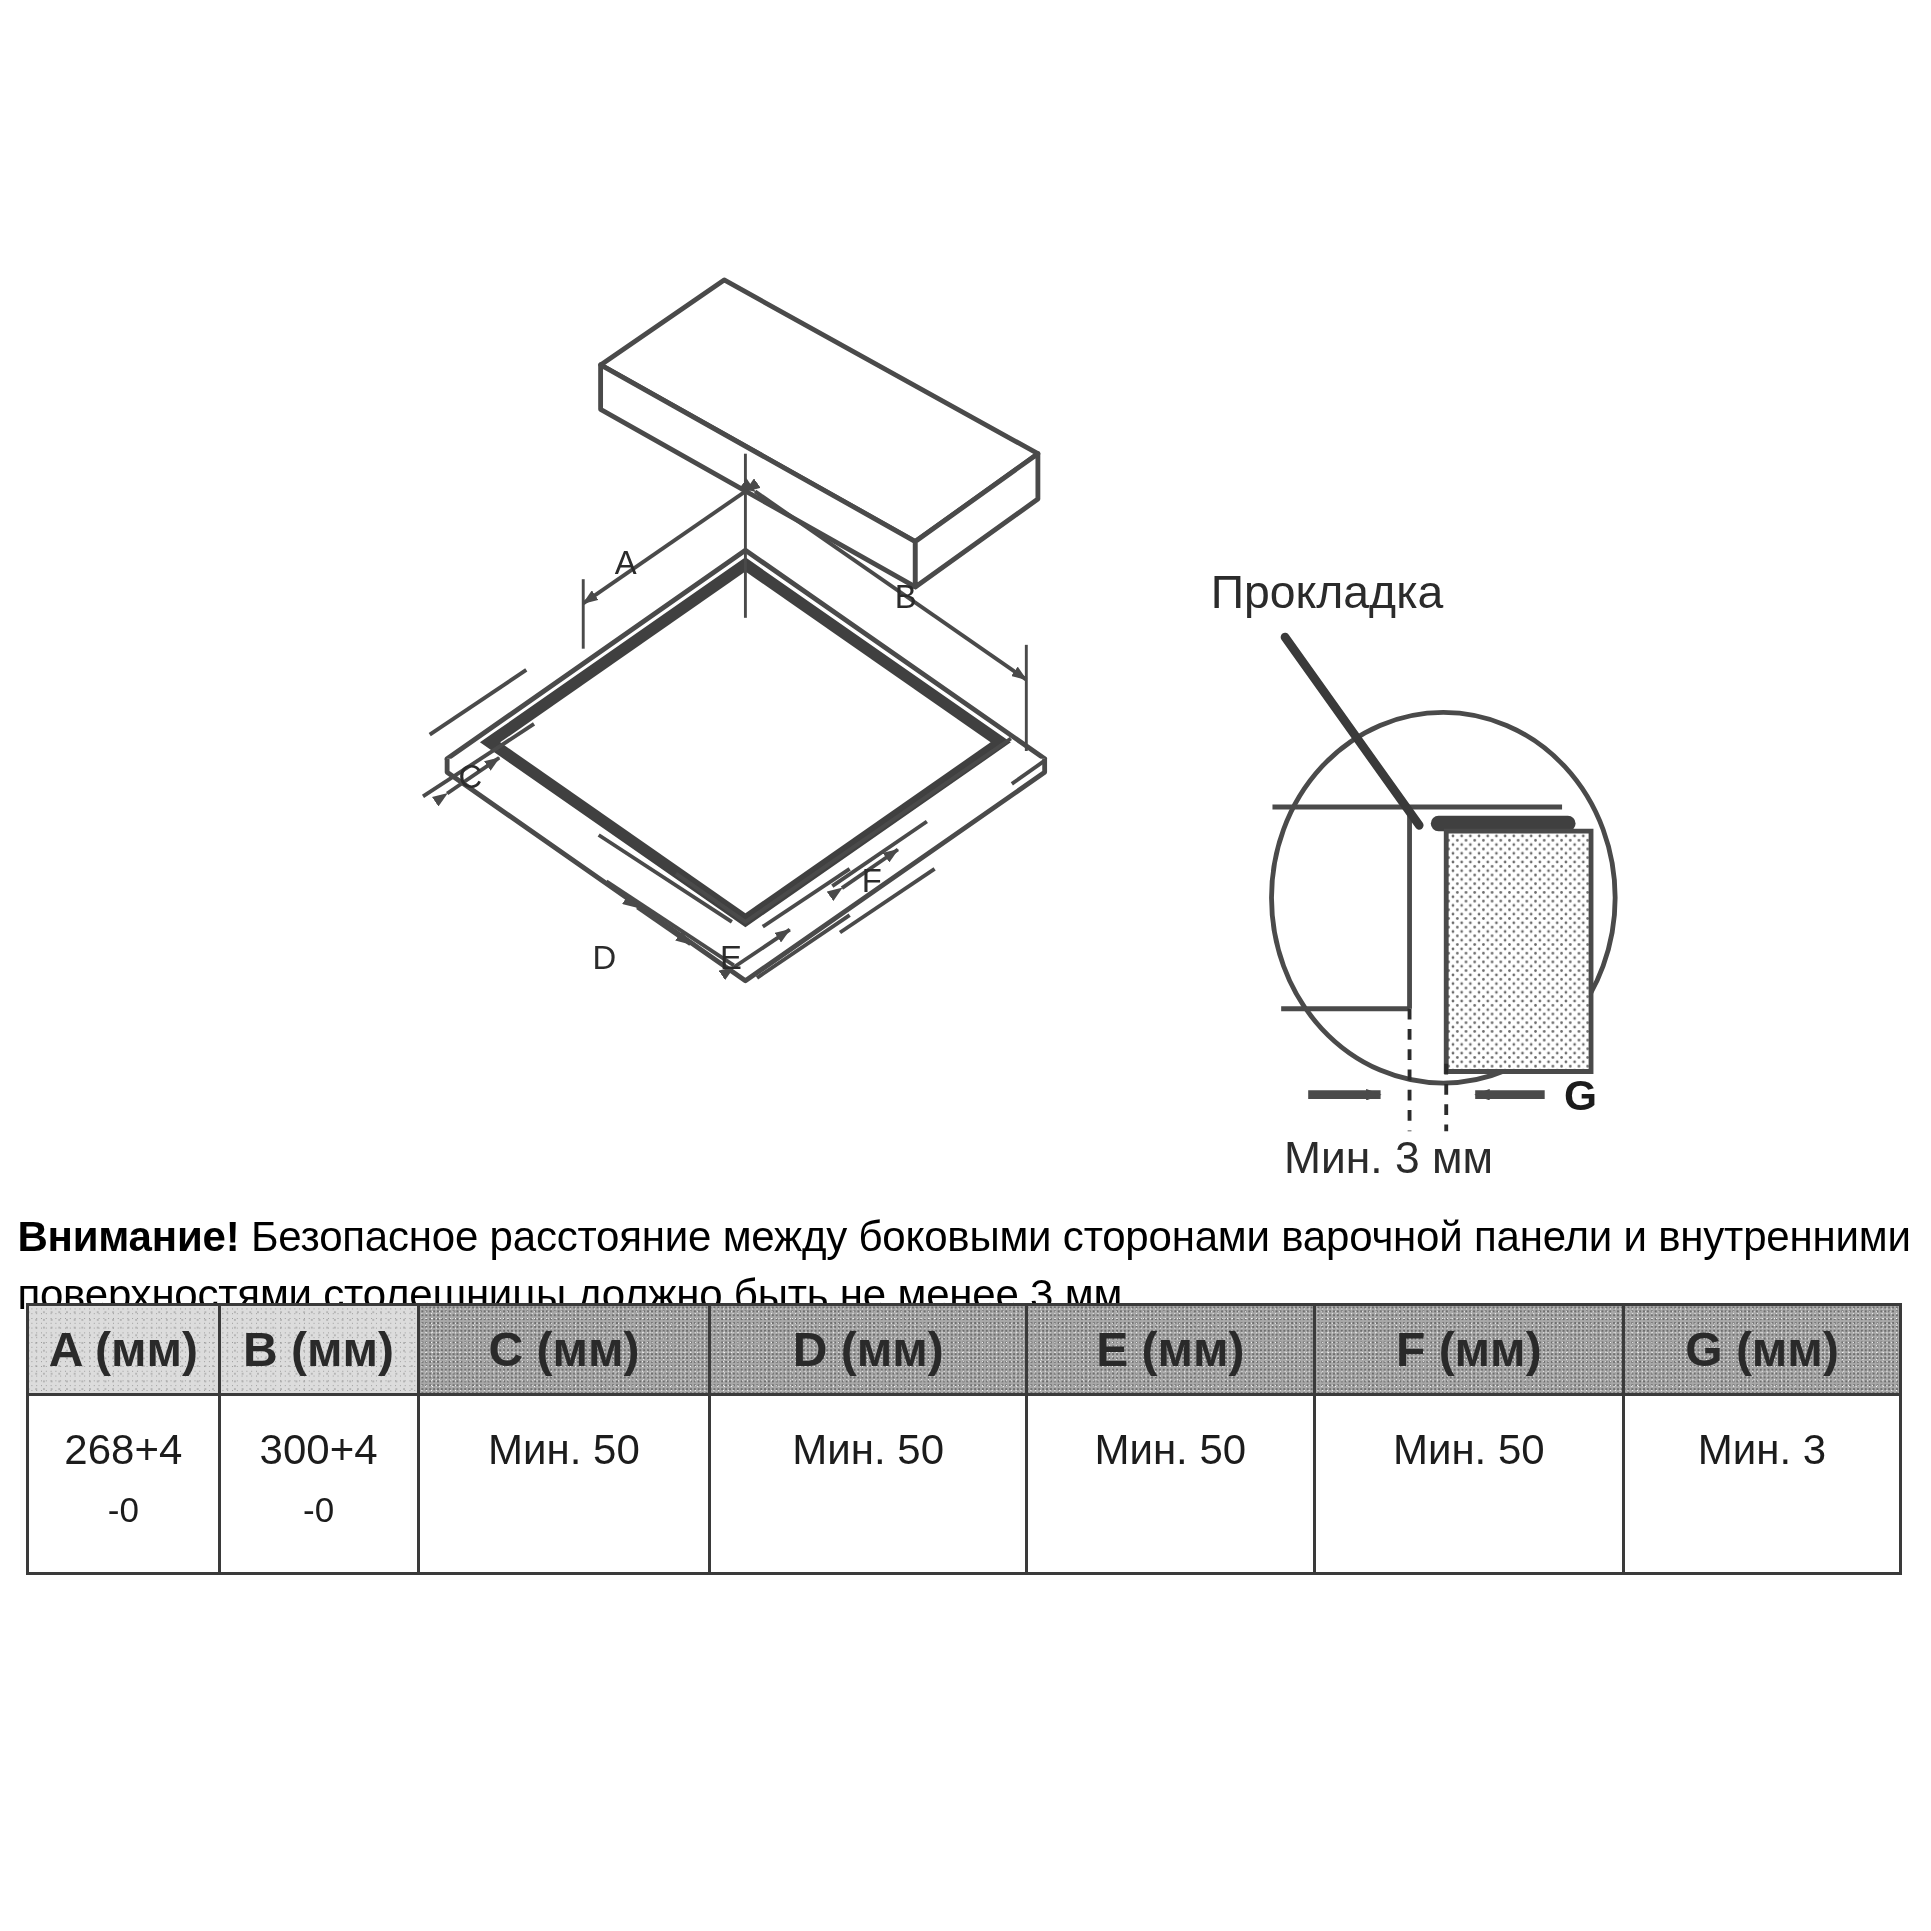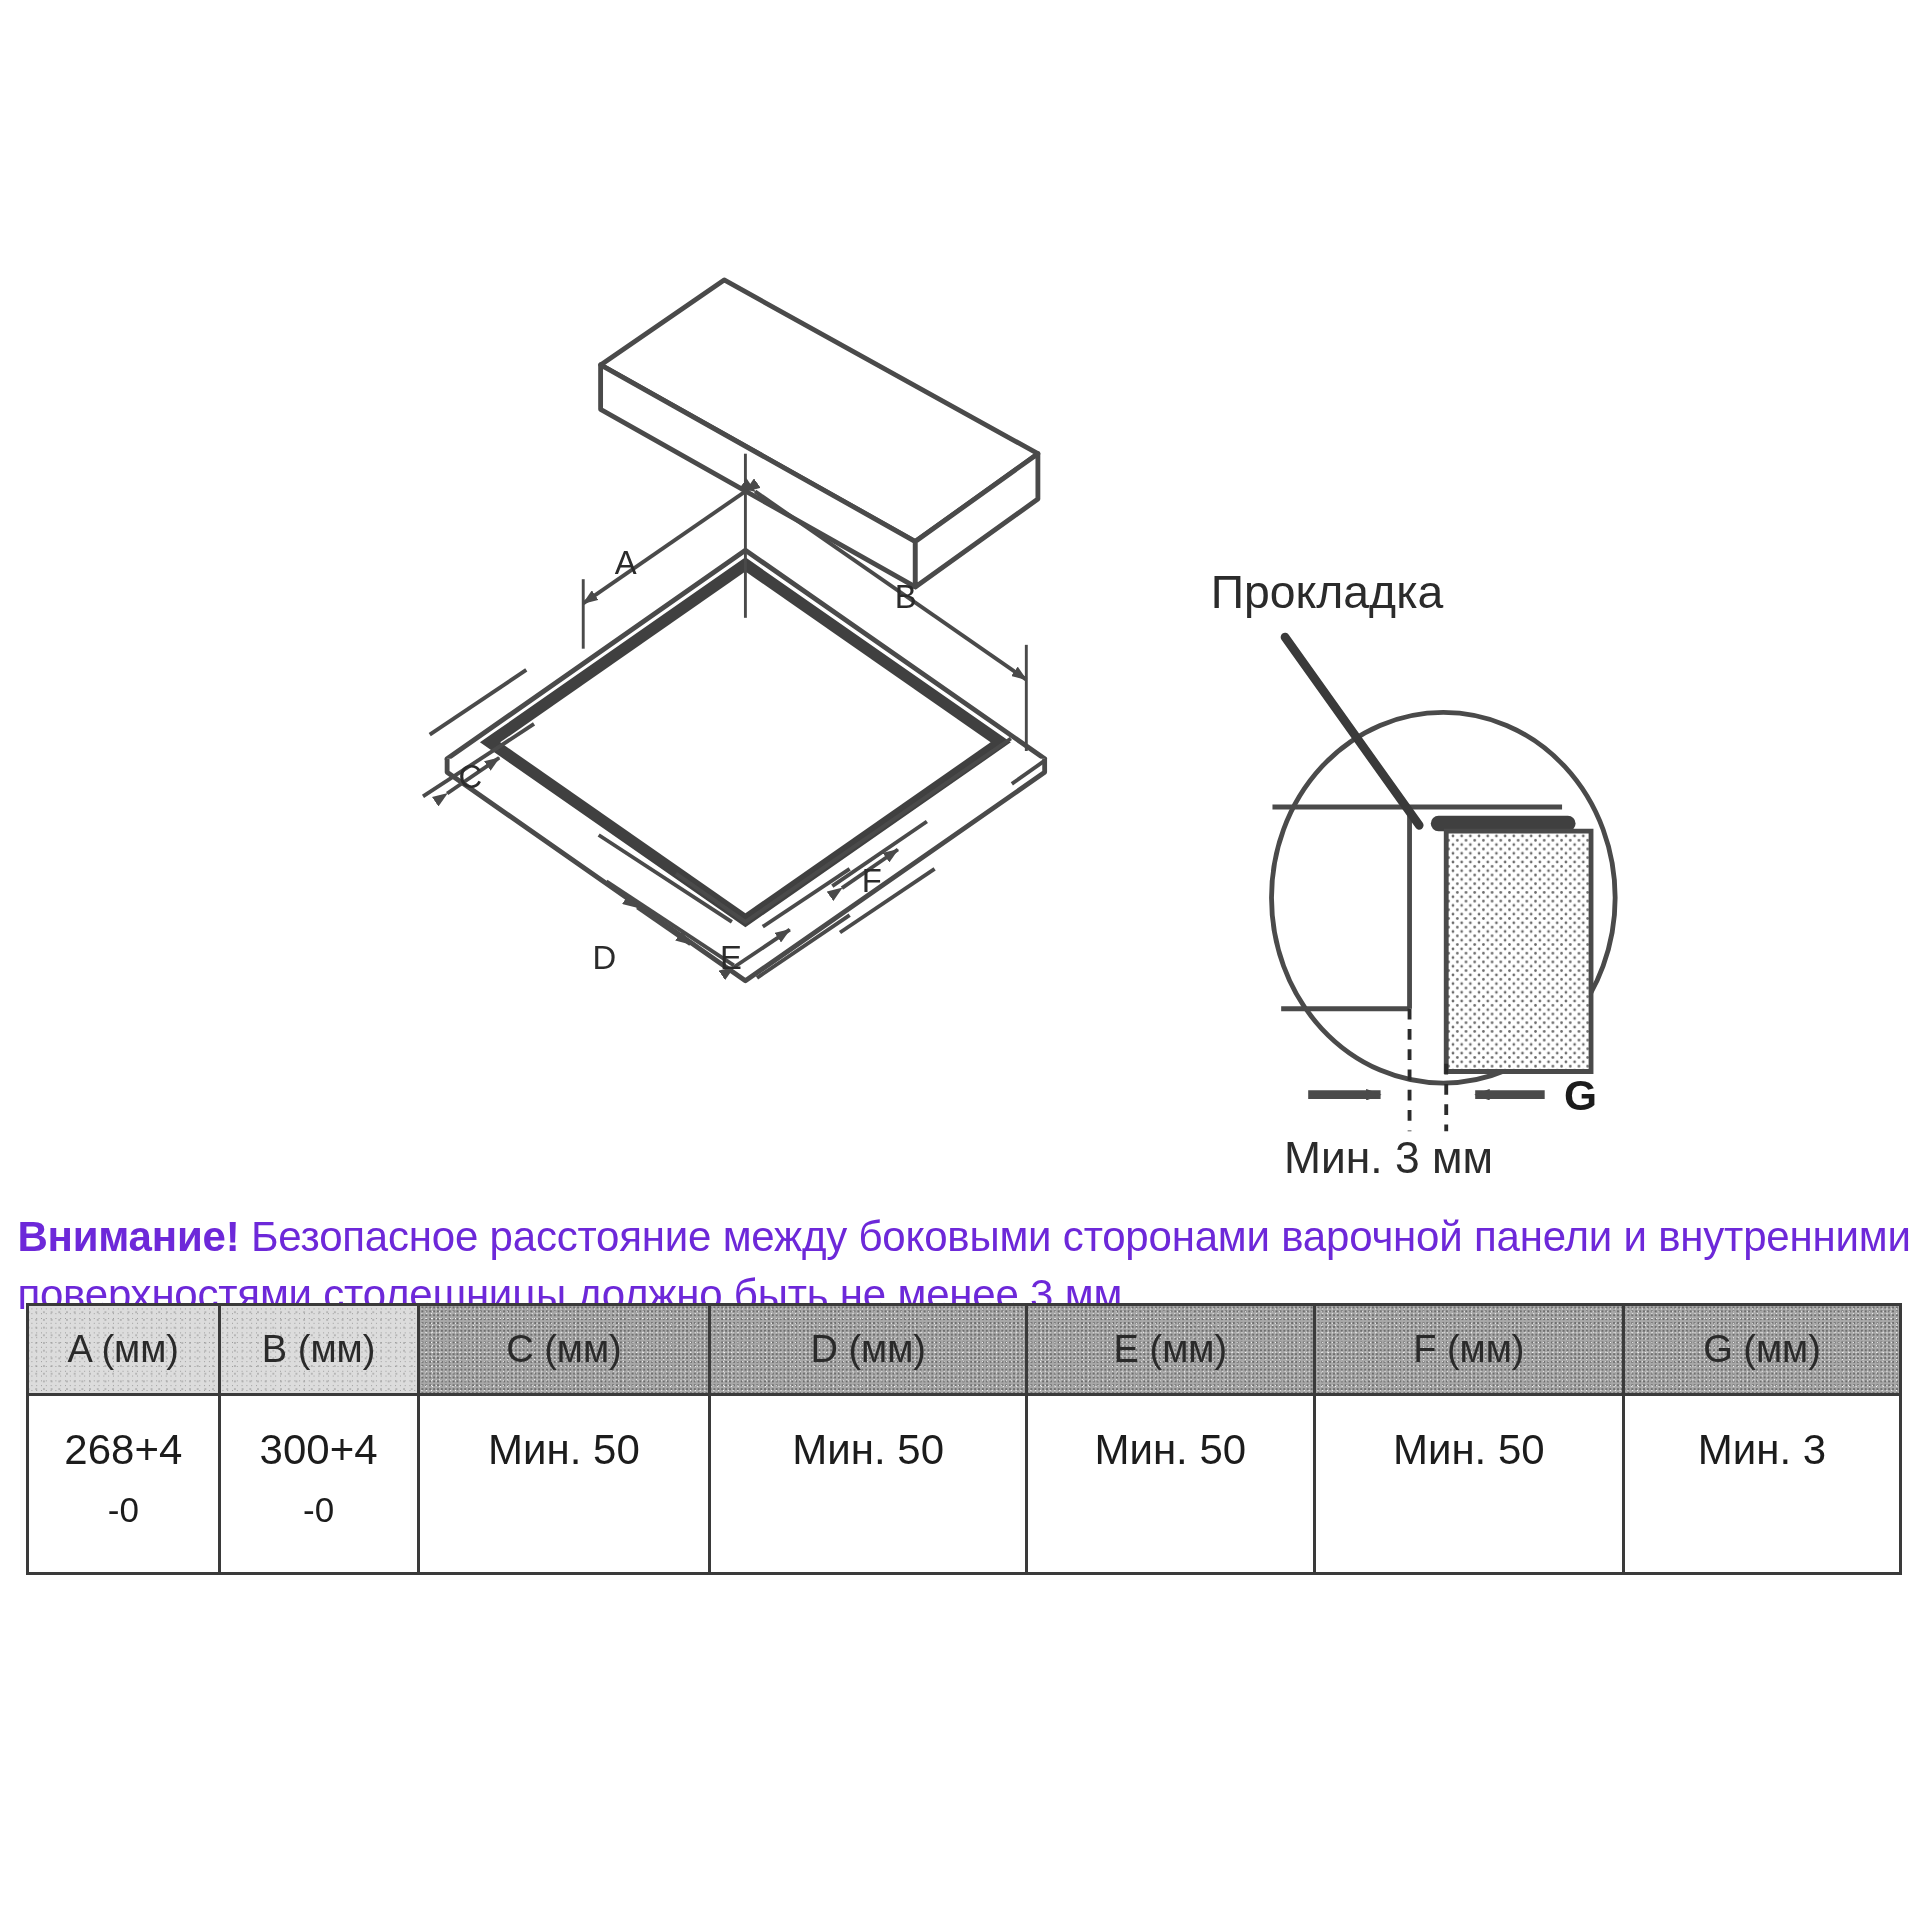--- a/index.html
+++ b/index.html
@@ -26,21 +26,21 @@
   }
 
   
   #warning {
     position: absolute;
     left: 17.4px;
     top: 1166px;
     width: 1896px;
     font-size: 42px;
     line-height: 58px;
-    color: #6d28d9;
+    color: #000000;
     letter-spacing: -0.2px;
     font-family: "Liberation Sans", sans-serif;
   }
   #warning .bold { font-weight: bold; }
 
   
   #spec-table {
     position: absolute;
     left: 26px;
     top: 1303px;
@@ -50,30 +50,31 @@
   }
   #spec-table td {
     border: 3.9px solid #3a3a3a;
     text-align: center;
     color: #1c1c1c;
     font-family: "Liberation Sans", sans-serif;
     padding: 0;
   }
   #spec-table tr.head td {
     height: 87px;
-    font-size: 38px;
+    font-size: 48px;
     background-color: #a8a8a8;
     background-image:
       radial-gradient(#ffffff 0.8px, transparent 0.9px),
       radial-gradient(#ffffff 0.8px, transparent 0.9px),
       radial-gradient(#6e6e6e 0.7px, transparent 0.8px);
     background-size: 4.8px 4.8px, 6.8px 6.8px, 3.9px 3.9px;
     background-position: 0 0, 2.9px 1.9px, 1px 2.9px;
     color: #2a2a2a;
     vertical-align: middle;
+    font-weight: bold;
   }
   
   #spec-table tr.head td.light {
     background-color: #dcdcdc;
     background-image:
       radial-gradient(#9a9a9a 0.7px, transparent 0.8px),
       radial-gradient(#b5b5b5 0.7px, transparent 0.8px);
     background-size: 4.8px 4.8px, 7.7px 7.7px;
   }
   #spec-table tr.body td {

